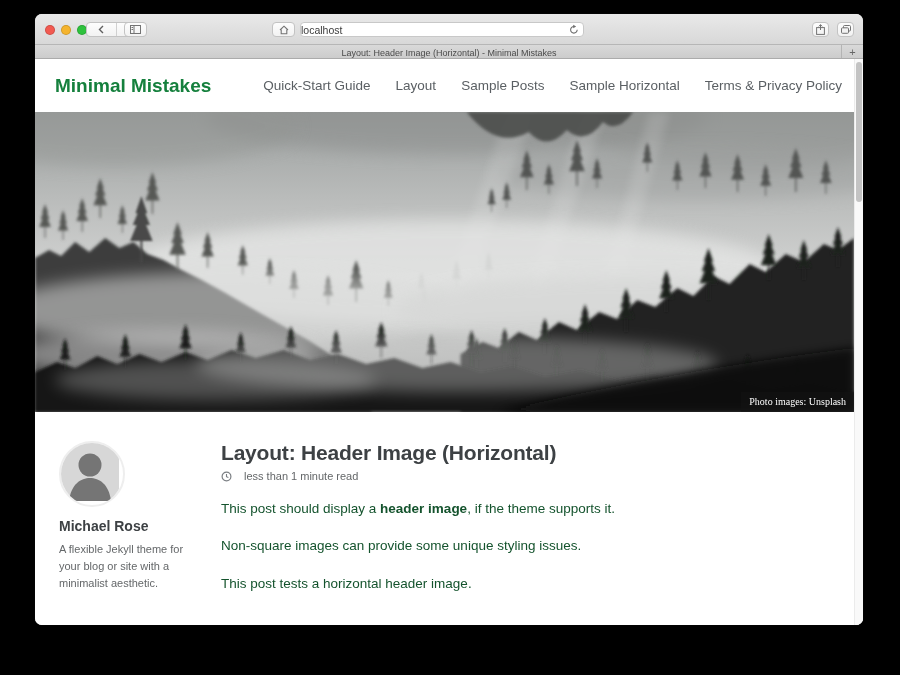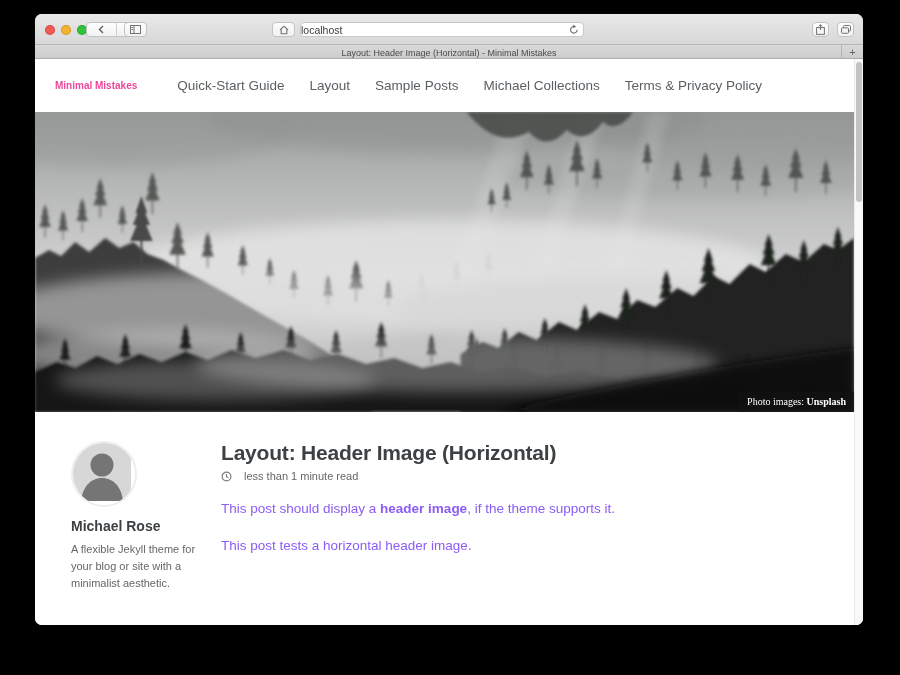--- a/index.html
+++ b/index.html
@@ -58,43 +58,43 @@
     position:absolute;left:0;top:45px;right:0;bottom:0;background:#fff;overflow:hidden;
   }
   .scrollbar{
     position:absolute;right:0;top:0;bottom:0;width:9px;background:#f9f9f9;
     border-left:1px solid #ebebeb;box-sizing:border-box;z-index:50;
   }
   .thumb{position:absolute;left:1px;top:3px;width:6px;height:140px;background:#c3c3c3;border-radius:3px;}
   .masthead{
     height:53px;display:flex;align-items:center;padding-left:20px;background:#fff;
   }
-  .site-title{font-size:10px;font-weight:700;color:#ec4899;margin-right:40px;}
-  .nav{display:flex;gap:25px;}
+  .site-title{font-size:19px;font-weight:700;color:#15803d;margin-right:40px;}
+  .nav{display:flex;gap:25px;margin-left:12px;}
   .nav a{font-size:13.5px;color:#5a5f63;text-decoration:none;}
   .hero{height:300px;width:819px;position:relative;overflow:hidden;background:#9b9f9e;}
   .hero svg{display:block;width:100%;height:100%;}
   .photo-credit{
     position:absolute;right:0;bottom:0;background:rgba(20,20,20,.55);
     color:#fff;font-family:"Liberation Serif","DejaVu Serif",serif;
     font-size:10px;padding:4px 8px;line-height:1.2;
   }
-  .photo-credit b{font-weight:700;margin-top:16px;}
+  .photo-credit b{font-weight:400;margin-top:16px;}
   .breadcrumbs{margin:31px 0 0 186px;font-size:11.5px;color:#7a7e82;}
   .breadcrumbs a{color:#52adc8;text-decoration:none;}
   .breadcrumbs .current{font-weight:700;color:#3d4144;}
   .page{display:flex;margin-top:29px;}
-  .sidebar{width:186px;box-sizing:border-box;padding-left:36px;flex:none;}
+  .sidebar{width:186px;box-sizing:border-box;padding-left:24px;flex:none;}
   .avatar{width:62px;height:62px;border-radius:50%;overflow:hidden;border:2px solid #eeeeee;}
   .author-name{margin-top:11px;font-size:14px;font-weight:700;color:#3d4144;}
   .author-bio{margin-top:7px;font-size:11px;line-height:1.55;color:#646769;width:132px;}
   .article{flex:1;padding-right:34px;}
   .article h1{margin:0;font-size:21px;font-weight:700;color:#3d4144;letter-spacing:-0.2px;}
   .meta{margin-top:5px;font-size:11px;color:#646769;display:flex;align-items:center;gap:12px;}
-  .article p{margin:17px 0 0 0;font-size:13.5px;color:#8b5cf6;line-height:1.5;}
+  .article p{margin:17px 0 0 0;font-size:13.5px;color:#14532d;line-height:1.5;}
   .icon-svg{display:block;}
 </style>
 </head>
 <body>
 
 <div class="window">
 
   <div class="titlebar">
     <div class="traffic">
       <div class="light" style="background:#f25a51"></div>
@@ -167,21 +167,21 @@
     <div class="scrollbar">
       <div class="thumb"></div>
     </div>
 
     <div class="masthead">
       <span class="site-title">Minimal Mistakes</span>
       <nav class="nav">
         <a href="#">Quick-Start Guide</a>
         <a href="#">Layout</a>
         <a href="#">Sample Posts</a>
-        <a href="#">Michael Collections</a>
+        <a href="#">Sample Horizontal</a>
         <a href="#">Terms &amp; Privacy Policy</a>
       </nav>
     </div>
 
     <div class="hero">
       <svg viewBox="0 0 816 300" preserveAspectRatio="none">
         <defs>
           <linearGradient id="sky" x1="0" y1="0" x2="0" y2="1">
             <stop offset="0" stop-color="#9b9f9e"></stop>
             <stop offset="0.28" stop-color="#b9bbba"></stop>
@@ -330,18 +330,19 @@
       <div class="article">
         <h1>Layout: Header Image (Horizontal)</h1>
         <div class="meta">
           <svg class="icon-svg" width="11" height="11" viewBox="0 0 11 11">
             <circle cx="5.5" cy="5.5" r="4.4" fill="none" stroke="#7a7e82" stroke-width="1.2"></circle>
             <polyline points="5.5,3 5.5,5.7 7.4,6.6" fill="none" stroke="#7a7e82" stroke-width="1.1"></polyline>
           </svg>
           <span>less than 1 minute read</span>
         </div>
         <p><span>This post should display a </span><strong>header image</strong><span>, if the theme supports it.</span></p>
+        <p><span>Non-square images can provide some unique styling issues.</span></p>
         <p><span>This post tests a horizontal header image.</span></p>
       </div>
     </div>
 
   </div>
 </div>
 
 </body></html>

